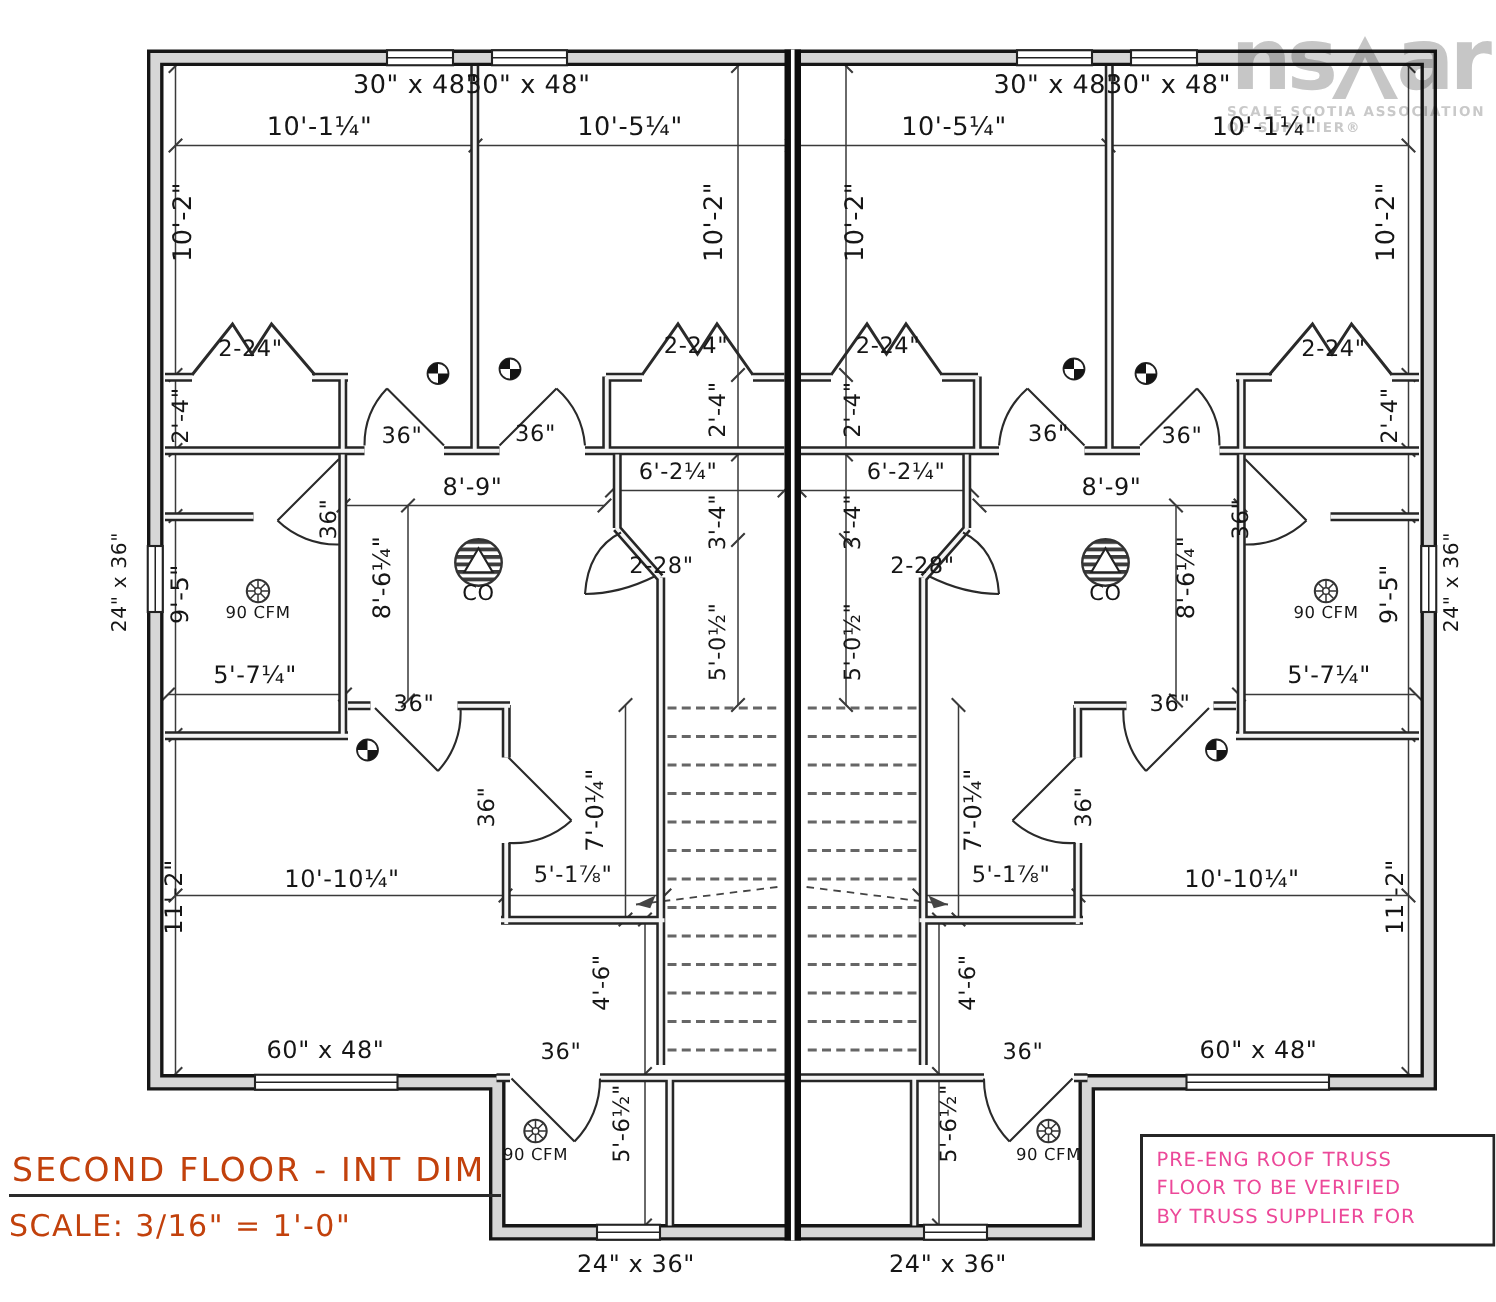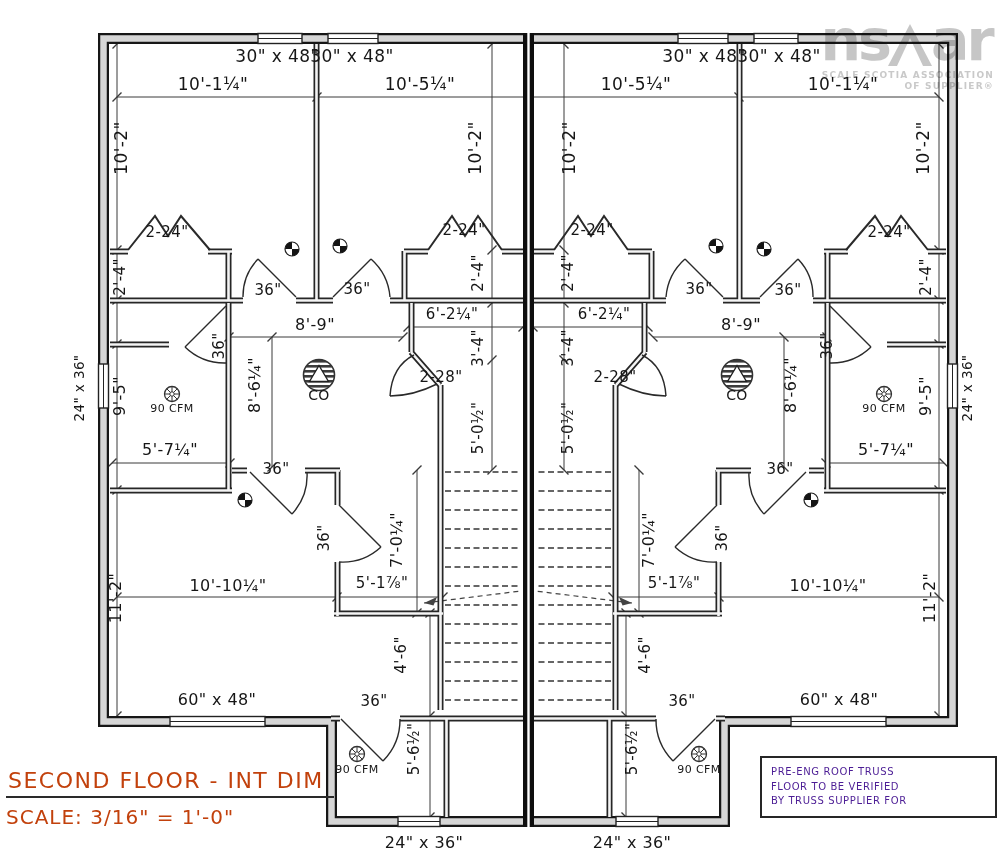--- a/index.html
+++ b/index.html
@@ -1,30 +1,30 @@
 <!DOCTYPE html>
 <html><head>
 <meta charset="utf-8">
 <style>
   html,body{margin:0;padding:0;background:#fff;}
   #stage{position:relative;width:997px;height:868px;background:#ffffff;overflow:hidden;
          font-family:"DejaVu Sans",sans-serif;}
   #plan-svg{position:absolute;left:0;top:0;}
   #plan-svg text{text-anchor:middle;fill:#161616;letter-spacing:.4px;font-family:"DejaVu Sans",sans-serif;}
-  .logo{position:absolute;left:818px;top:12px;width:176px;text-align:right;color:#c6c6c6;
+  .logo{position:absolute;left:818px;top:12px;width:176px;text-align:left;color:#c6c6c6;
         mix-blend-mode:multiply;pointer-events:none;line-height:1;}
   .logo .brand{font-size:57px;font-weight:bold;letter-spacing:-3px;display:flex;
                align-items:flex-end;justify-content:center;}
   .logo .tag{font-size:9px;letter-spacing:1.2px;color:#c9c9c9;font-weight:bold;margin-top:2px;}
   .titleblock{position:absolute;left:6px;top:768px;color:#c2410c;}
   .titleblock .t1{font-size:22px;letter-spacing:1.5px;border-bottom:2.5px solid #2a2a2a;
                   display:inline-block;padding:0 10px 3px 2px;}
   .titleblock .t2{font-size:20px;letter-spacing:1px;margin-top:7px;}
   .notebox{position:absolute;left:760px;top:756px;width:218px;border:2px solid #262626;
-           padding:7px 6px 7px 9px;font-size:10px;letter-spacing:.6px;line-height:1.45;color:#4c1d95;}
+           padding:7px 6px 7px 9px;font-size:13px;letter-spacing:.6px;line-height:1.45;color:#ec4899;}
 </style>
 </head>
 <body>
 
 <div id="stage">
 
   <svg id="plan-svg" width="997" height="868" viewBox="0 0 997 868">
     <defs>
       <pattern id="coStripe" width="6" height="5" patternUnits="userSpaceOnUse">
         <rect width="6" height="5" fill="#ffffff"></rect>

